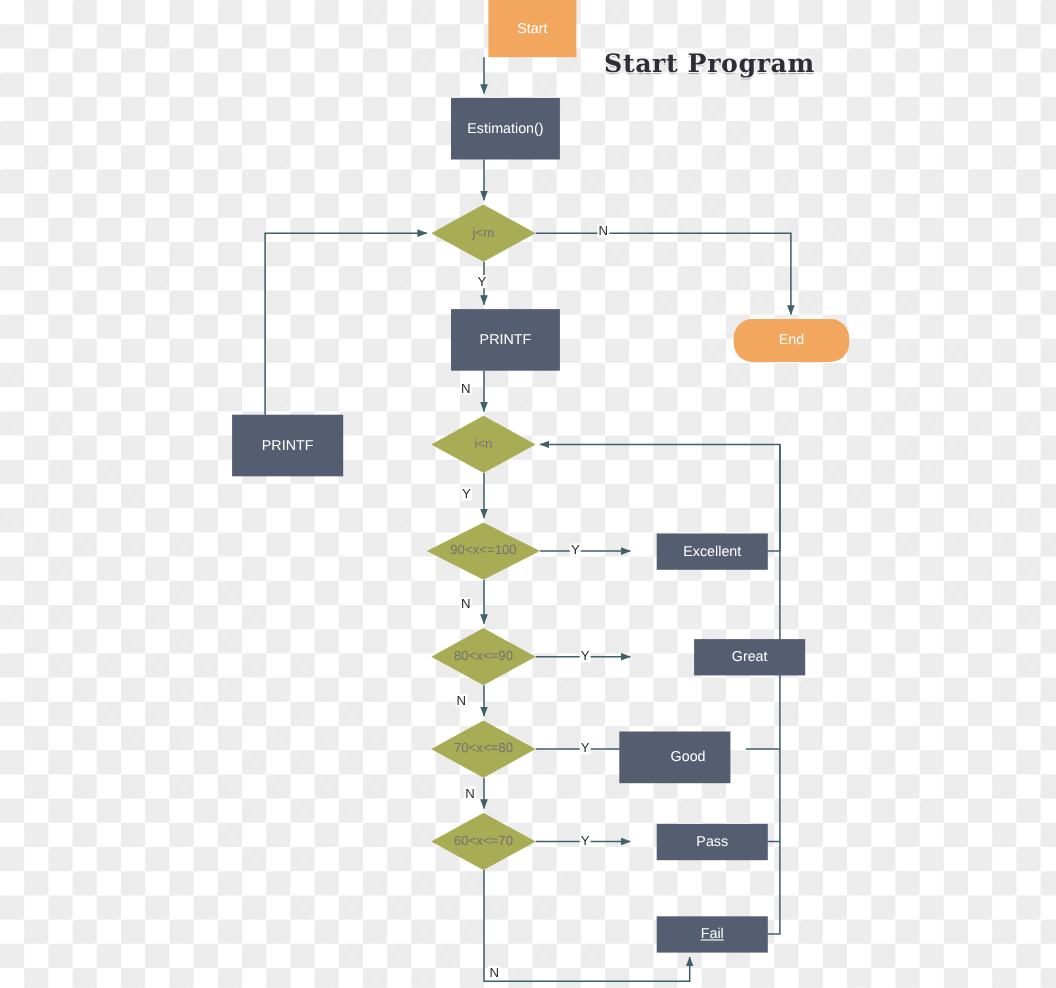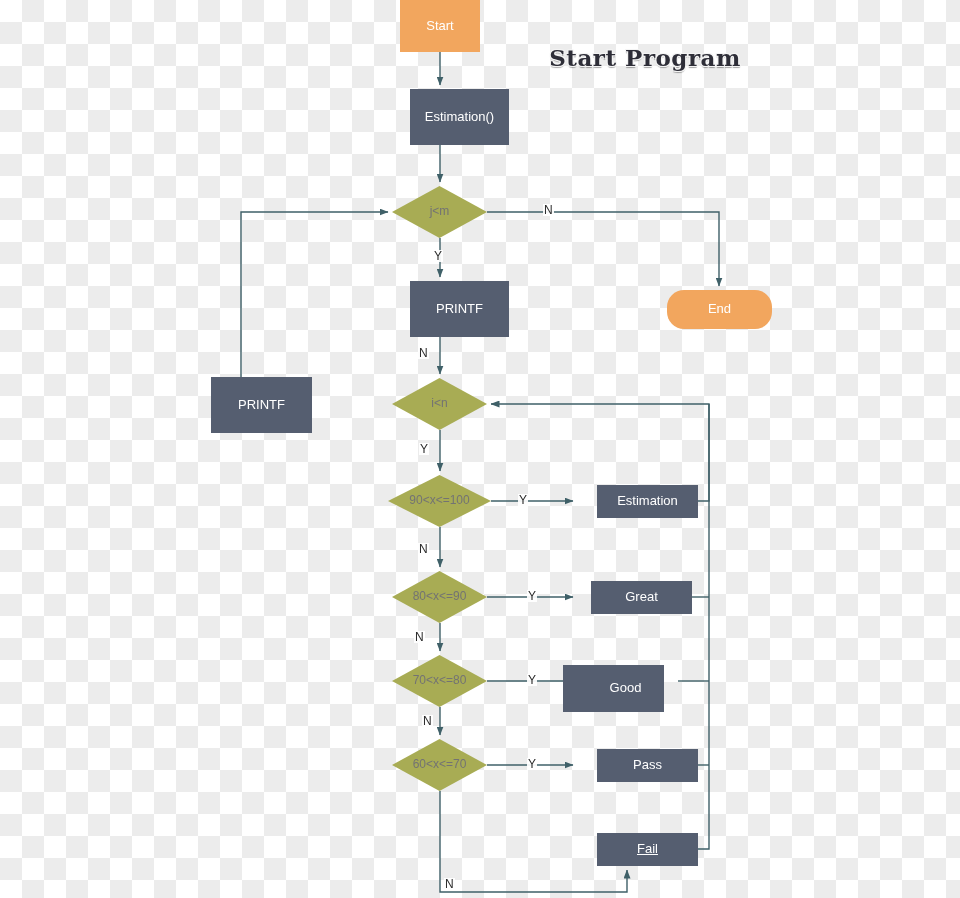--- a/index.html
+++ b/index.html
@@ -46,20 +46,21 @@
   .node.process {
     background: #555e70;
     margin-left: 20px;
   }
   .node.terminator {
     background: #f2a65e;
     border-radius: 17px;
   }
   .node.startbox {
     background: #f2a65e;
+    margin-left: 44px;
   }
   .node.decision {
     background: transparent;
     color: #737373;
   }
   .node.decision .dia {
     position: absolute;
     left: 0; top: 0;
     width: 100%;
     height: 100%;
@@ -171,23 +172,23 @@
       </div>
       <div class="node decision" style="left: 392px; top: 655px; width: 95px; height: 52px;">
         <div class="dia"></div>
         <span class="dlabel">70&lt;x&lt;=80</span>
       </div>
       <div class="node decision" style="left: 392px; top: 739px; width: 95px; height: 52px;">
         <div class="dia"></div>
         <span class="dlabel">60&lt;x&lt;=70</span>
       </div>
       <div class="node process" style="left: 577px; top: 485px; width: 101px; height: 33px;">
-        <span>Estimation</span>
-      </div>
-      <div class="node process" style="left: 571px; top: 581px; width: 101px; height: 33px;">
+        <span>Excellent</span>
+      </div>
+      <div class="node process" style="left: 611px; top: 581px; width: 101px; height: 33px;">
         <span>Great</span>
       </div>
       <div class="node process" style="left: 543px; top: 665px; width: 101px; height: 47px; padding-left: 24px;">
         <span>Good</span>
       </div>
       <div class="node process" style="left: 577px; top: 749px; width: 101px; height: 33px;">
         <span>Pass</span>
       </div>
       <div class="node process" style="left: 577px; top: 833px; width: 101px; height: 33px; text-decoration: underline;">
         <span>Fail</span>

